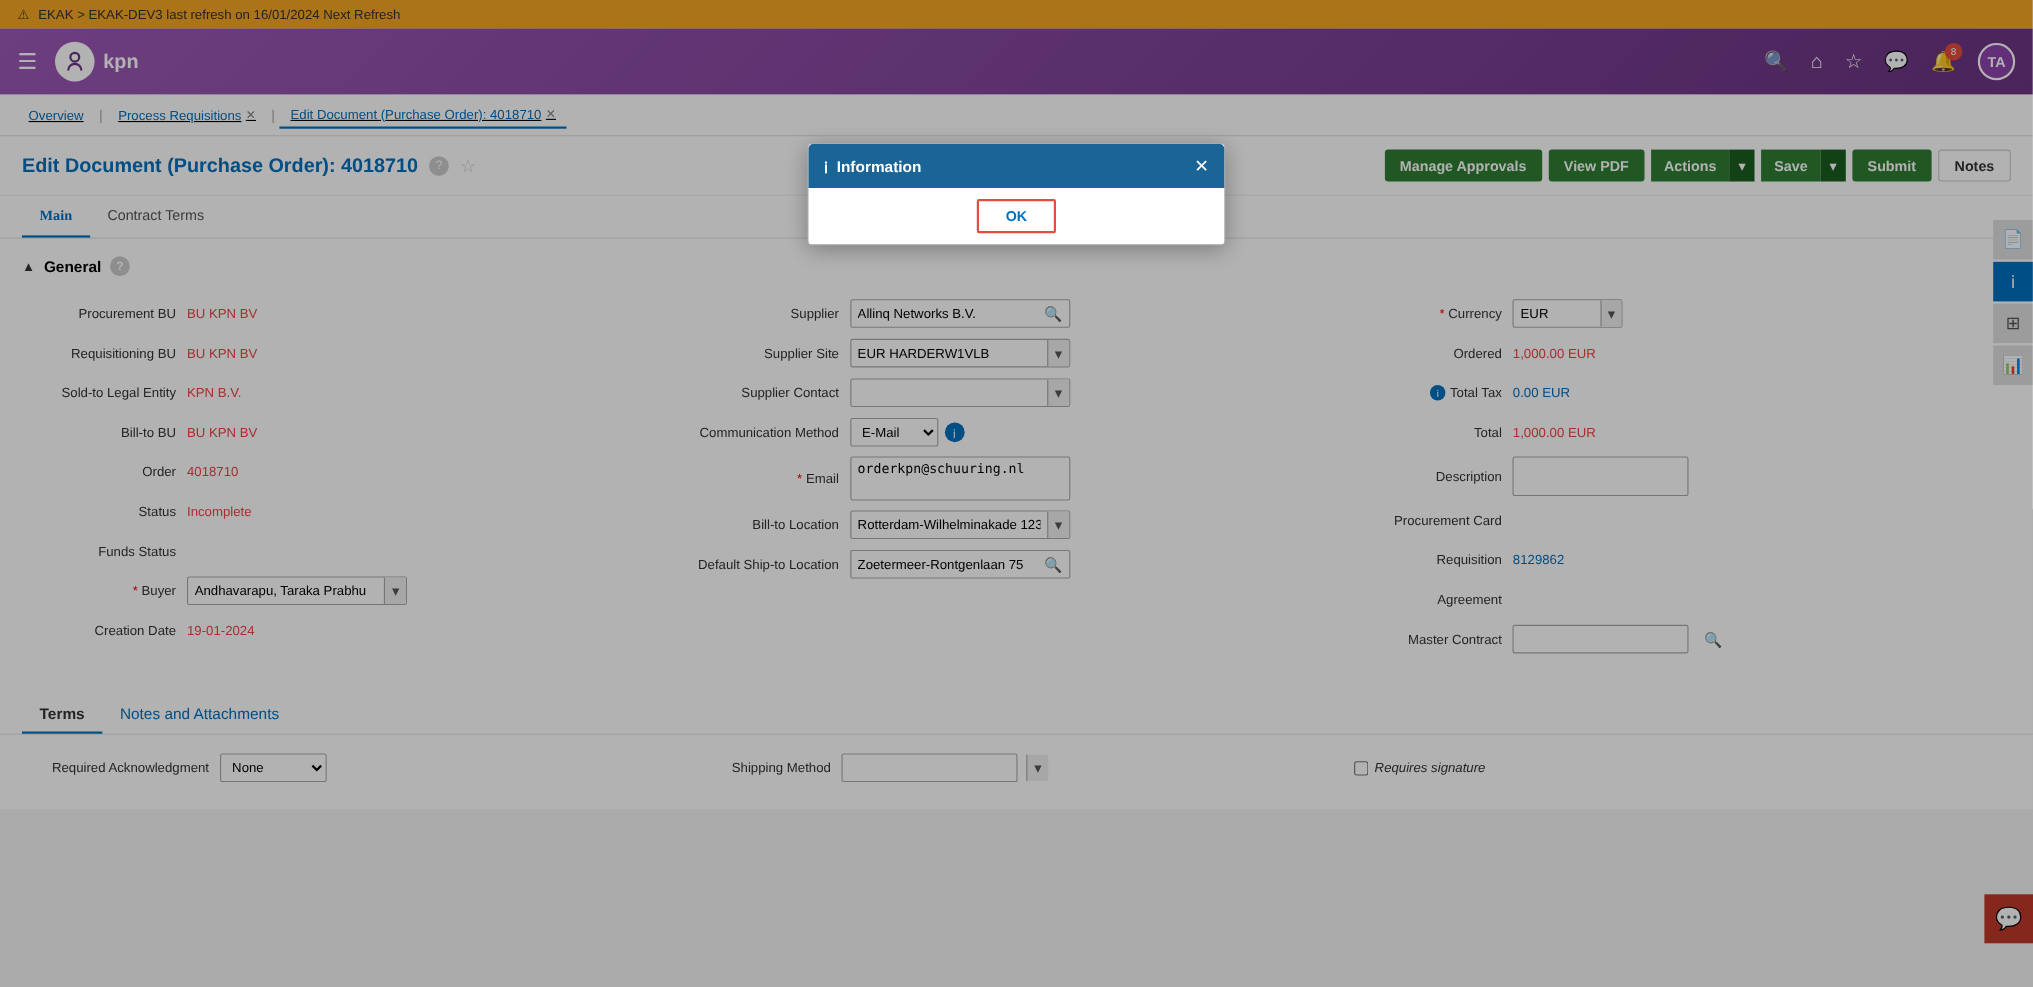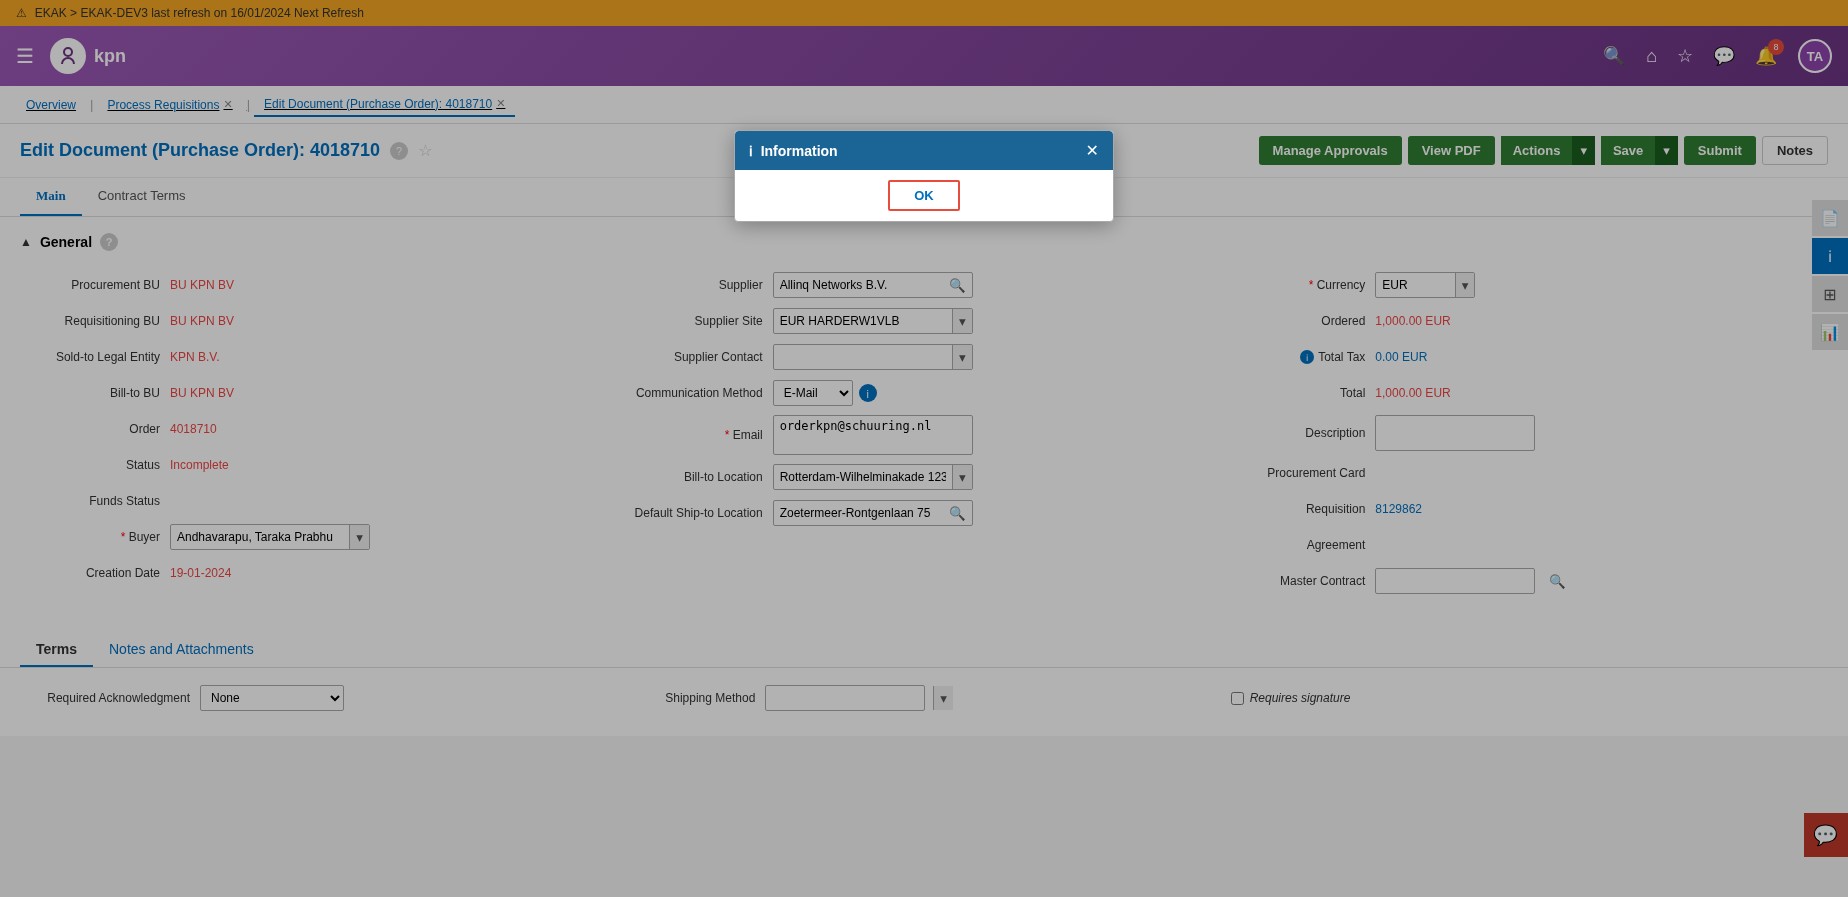--- a/index.html
+++ b/index.html
@@ -541,21 +541,21 @@
 
 <div class="bottom-tabs">
   <div class="bottom-tab active">Terms</div>
   <div class="bottom-tab">Notes and Attachments</div>
 </div>
 
 <div class="bottom-form">
   <div class="bottom-form-grid">
     <div class="field-row">
       <span class="field-label" style="min-width:180px;">Required Acknowledgment</span>
-      <select class="select-box" style="width:144px;">
+      <select class="select-box" style="width:97px;">
         <option>None</option>
       </select>
     </div>
     <div class="field-row">
       <span class="field-label" style="min-width:140px;">Shipping Method</span>
       <div class="input-with-dropdown" style="width:160px;">
         <input type="text" value="" style="">
         <button class="drop-btn">▾</button>
       </div>
     </div>

